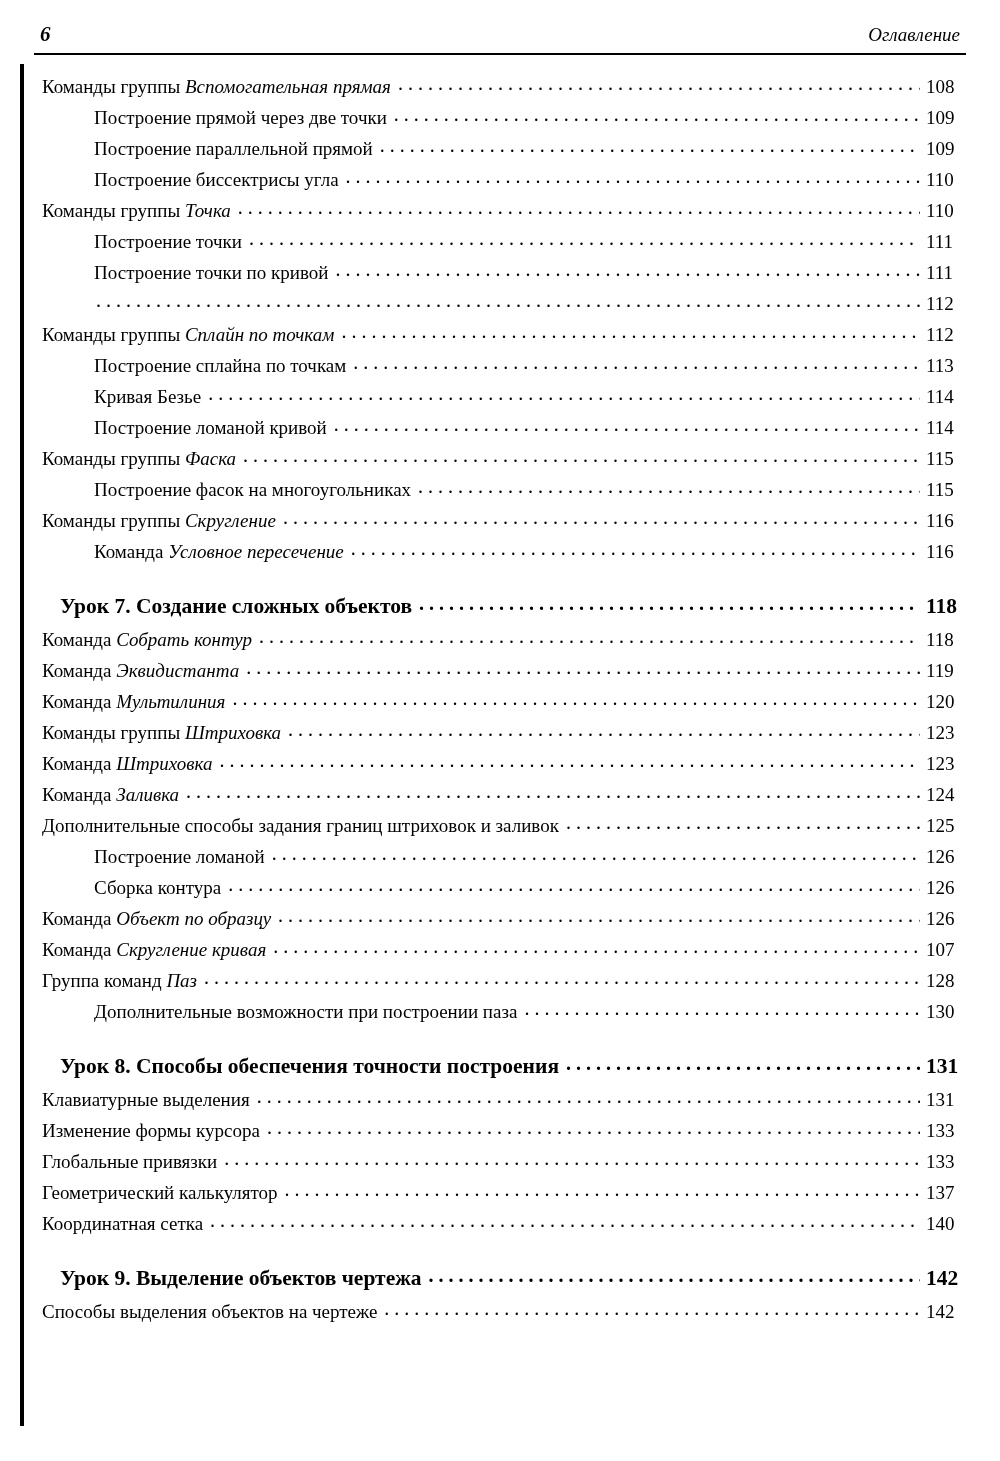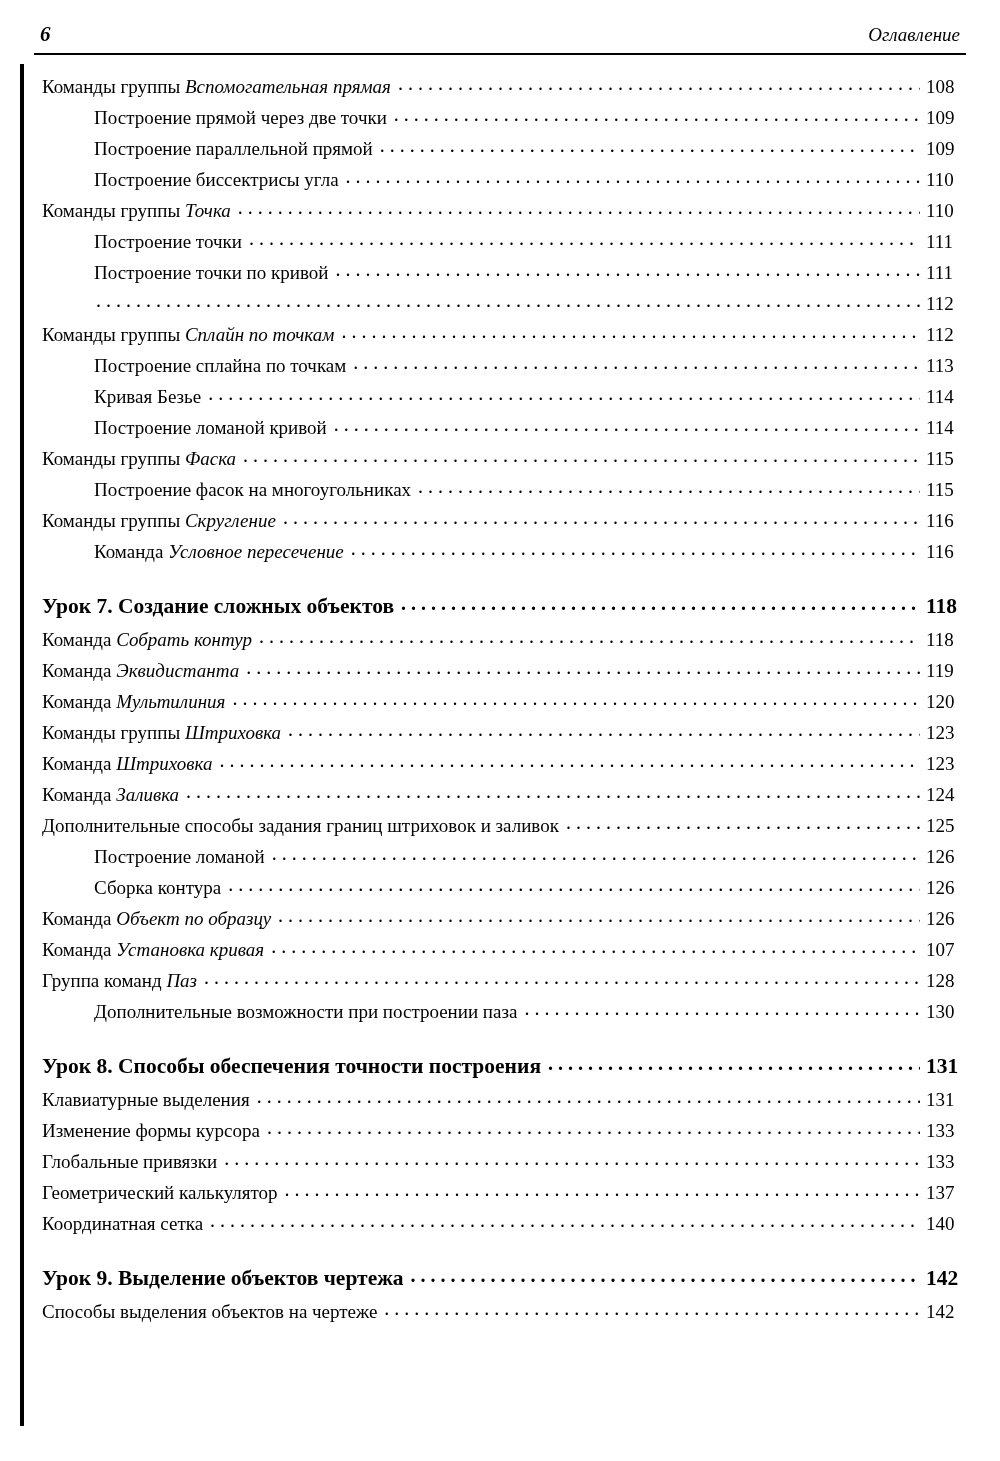--- a/index.html
+++ b/index.html
@@ -86,20 +86,21 @@
     text-align: left;
     min-width: 40px;
     padding-left: 4px;
   }
   
   .lvl1 { padding-left: 0px; }
   .lvl2 { padding-left: 52px; }
   .chapter {
     font-weight: bold;
     font-size: 21.5px;
+    margin-left: 18px;
   }
   .chapter .dots::after { font-weight: bold; }
   .ital { font-style: italic; }
   .gap-before { margin-top: 22px; }
 </style>
 </head>
 <body>
 
 <div class="page">
 
@@ -240,21 +241,21 @@
         <span class="txt"><span>Сборка контура</span></span>
         <span class="dots"></span>
         <span class="pg">126</span>
       </div>
       <div class="entry lvl1">
         <span class="txt"><span>Команда </span><span class="ital">Объект по образцу</span></span>
         <span class="dots"></span>
         <span class="pg">126</span>
       </div>
       <div class="entry lvl1">
-        <span class="txt"><span>Команда </span><span class="ital">Установка кривая</span></span>
+        <span class="txt"><span>Команда </span><span class="ital">Скругление кривая</span></span>
         <span class="dots"></span>
         <span class="pg">107</span>
       </div>
       <div class="entry lvl1">
         <span class="txt"><span>Группа команд </span><span class="ital">Паз</span></span>
         <span class="dots"></span>
         <span class="pg">128</span>
       </div>
       <div class="entry lvl2">
         <span class="txt"><span>Дополнительные возможности при построении паза</span></span>

